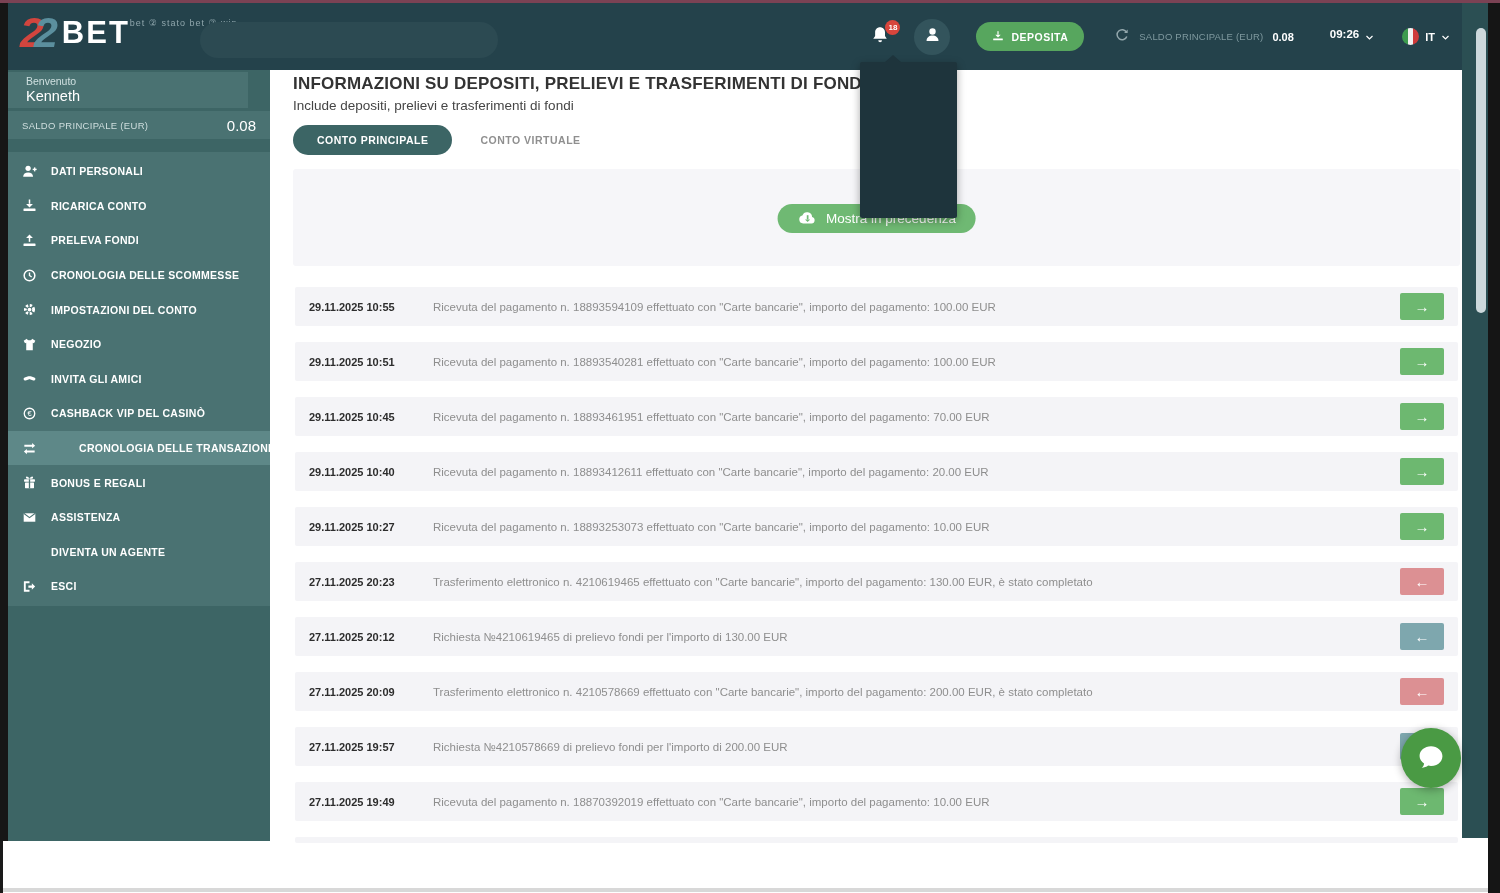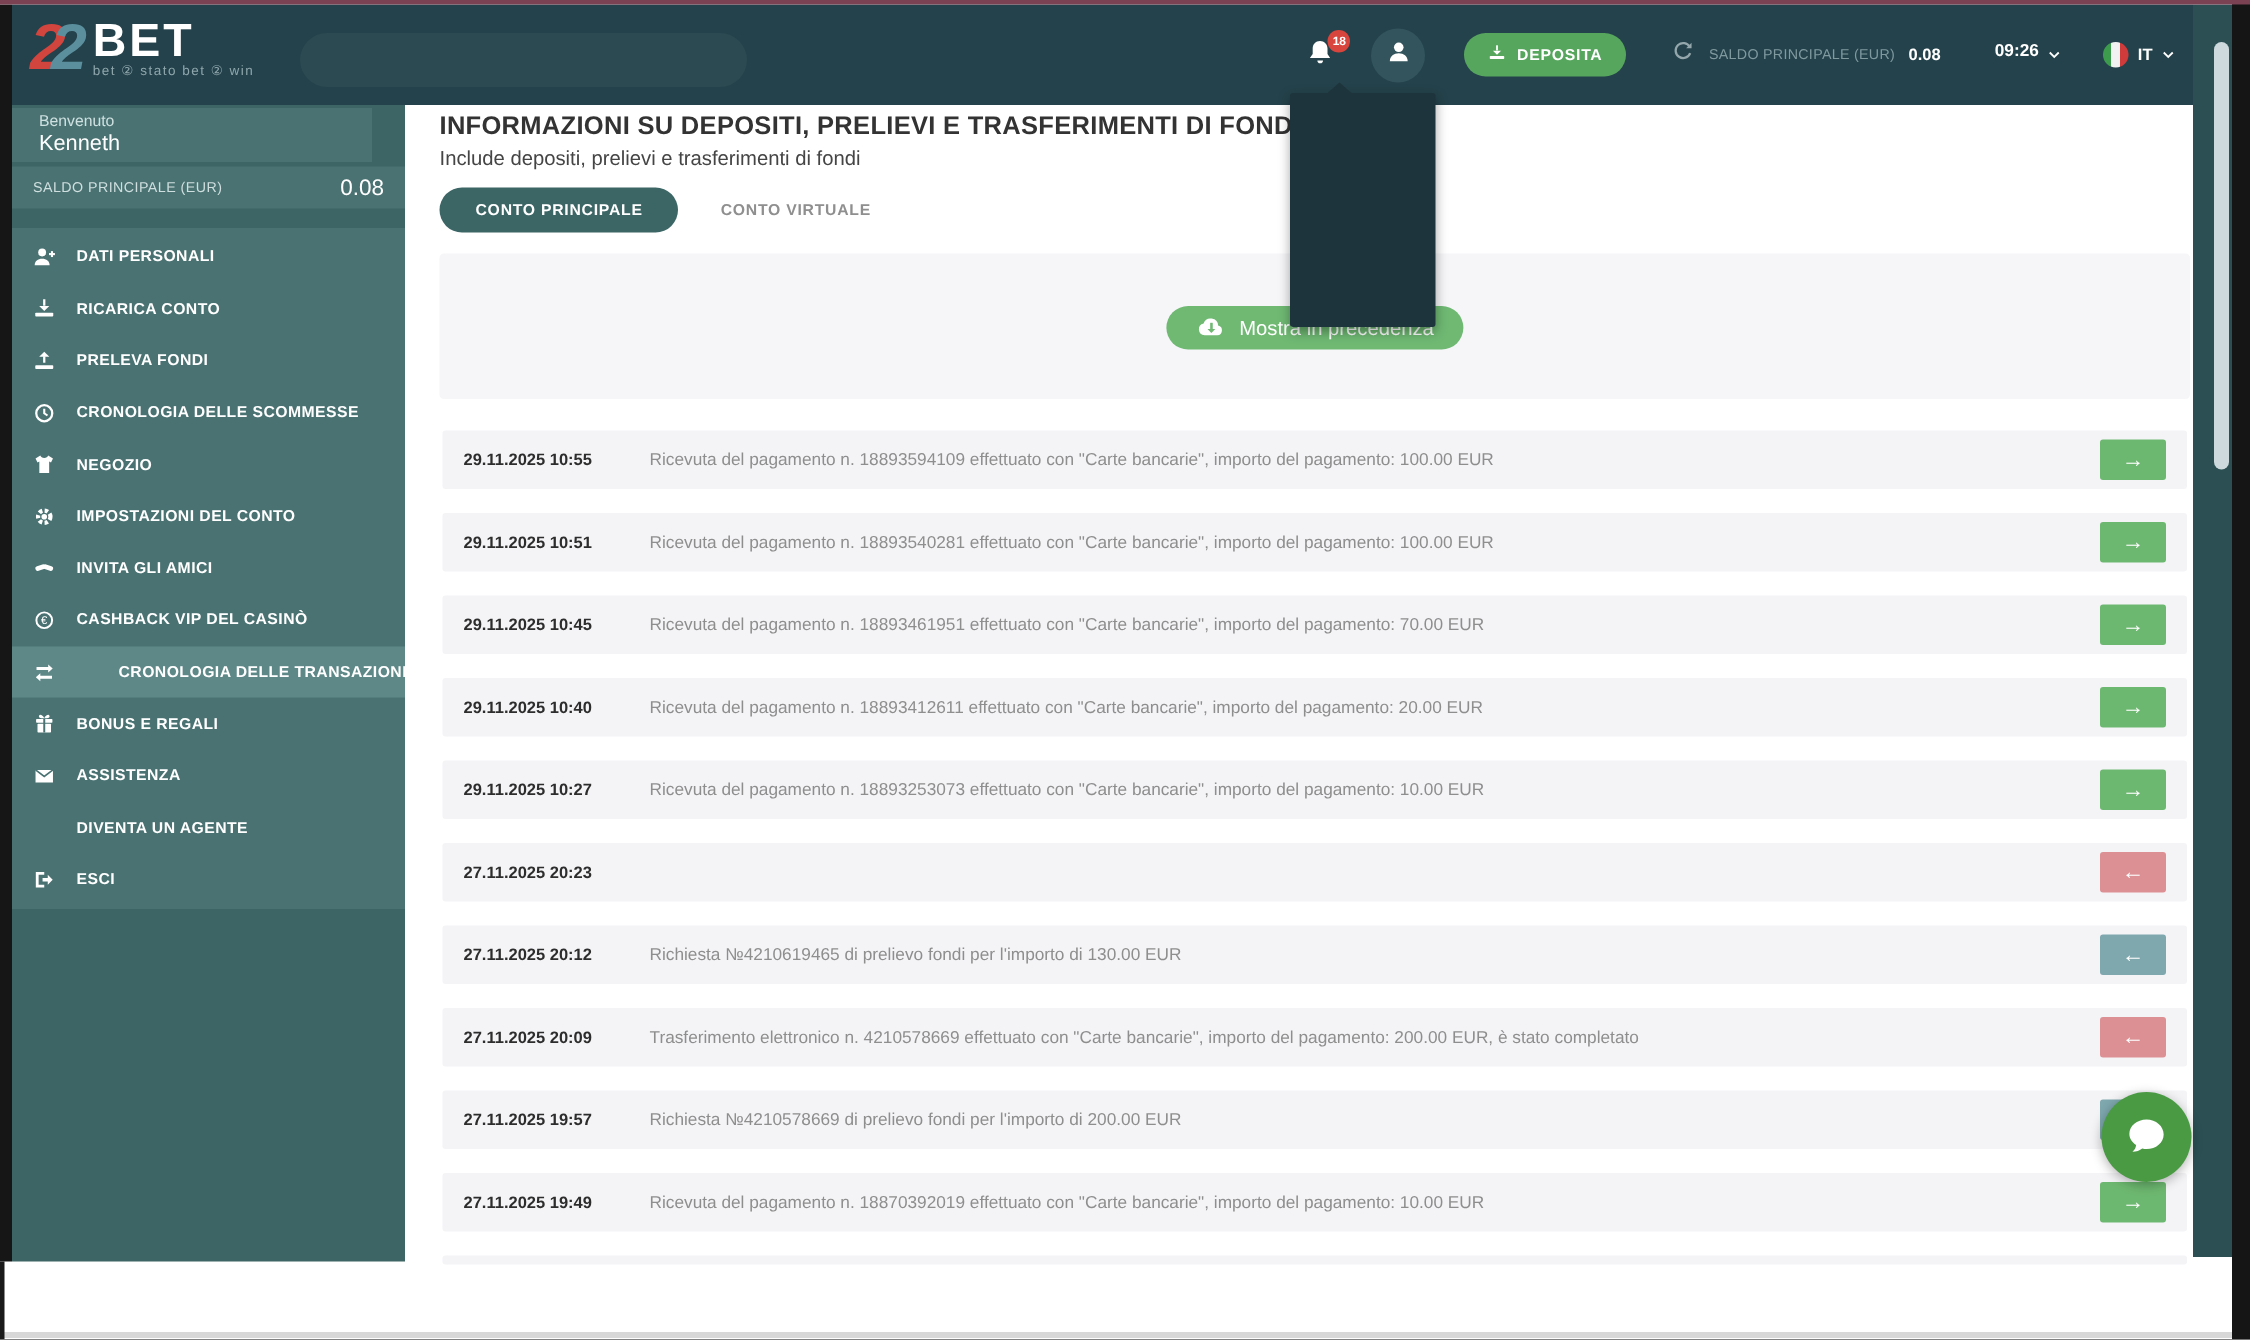--- a/index.html
+++ b/index.html
@@ -14,21 +14,21 @@
   .scroll-track{position:absolute;left:1462px;top:3px;width:26px;height:835px;background:#2b4f53;z-index:41;}
   .scroll-thumb{position:absolute;left:14px;top:25px;width:10px;height:285px;background:#cdd9dc;border-radius:5px;}
   .bottomline{position:absolute;left:0;top:888px;width:1488px;height:4px;background:#d8d8d8;z-index:39;}
 
   
   .topbar{position:absolute;left:8px;top:3px;width:1454px;height:67px;background:var(--header-bg);z-index:30;}
   .logo{position:absolute;left:12px;top:8px;display:flex;align-items:center;cursor:pointer;}
   .logo-22{font-style:italic;font-weight:900;font-size:43px;line-height:43px;letter-spacing:-4px;}
   .logo-22 .d1{color:var(--brand-red);}
   .logo-22 .d2{color:var(--brand-teal);margin-left:-6px;}
-  .logo-right{display:flex;flex-direction:column;margin-left:8px;}
+  .logo-right{display:flex;flex-direction:row;margin-left:8px;}
   .logo-bet{font-size:31px;line-height:30px;font-weight:900;color:#fff;letter-spacing:2px;}
   .logo-tag{font-size:9px;color:#8fa6ac;letter-spacing:1px;margin-top:0;}
 
   .mainnav{position:absolute;left:192px;top:19px;height:36px;background:var(--nav-pill);border-radius:18px;display:flex;align-items:center;padding:0 32px;gap:26px;}
   .nav-item{font-size:11px;font-weight:bold;color:#fff;letter-spacing:.5px;cursor:pointer;white-space:nowrap;text-decoration:none;}
 
   .hdr-right{position:absolute;right:12px;top:0;height:67px;display:flex;align-items:center;}
   .bell-wrap{position:relative;width:22px;height:24px;margin-right:22px;cursor:pointer;}
   .bell-wrap svg{width:20px;height:20px;}
   .notif-badge{position:absolute;top:-5px;right:-8px;min-width:15px;height:15px;border-radius:8px;background:var(--notification-red);color:#fff;font-size:8px;font-weight:bold;display:flex;align-items:center;justify-content:center;padding:0 3px;}
@@ -230,34 +230,34 @@
     <span class="s-icon">
             <svg viewBox="0 0 16 16" fill="none" stroke="#fff">
               <circle cx="8" cy="8" r="5.7" stroke-width="1.6"></circle>
               <path d="M8 4.8V8l2.3 1.6" stroke-width="1.5"></path>
             </svg>
           </span>
     <span class="s-label">CRONOLOGIA DELLE SCOMMESSE</span>
   </div>
         <div class="menu-item">
     <span class="s-icon">
-            <svg viewBox="0 0 16 16" fill="#fff">
-              <path d="M5.2 1.8 1.8 3.9l1.4 2.8 1.3-.7v8.2h7V6l1.3.7 1.4-2.8-3.4-2.1c-.4 1-1.4 1.7-2.8 1.7s-2.4-.7-2.8-1.7z"></path>
-            </svg>
-          </span>
-    <span class="s-label">NEGOZIO</span>
-  </div>
-        <div class="menu-item">
-    <span class="s-icon">
             <svg viewBox="0 0 16 16">
               <circle cx="8" cy="8" r="4.4" fill="none" stroke="#fff" stroke-width="3" stroke-dasharray="2.4 1.7"></circle>
               <circle cx="8" cy="8" r="2" fill="#fff"></circle>
             </svg>
           </span>
     <span class="s-label">IMPOSTAZIONI DEL CONTO</span>
+  </div>
+        <div class="menu-item">
+    <span class="s-icon">
+            <svg viewBox="0 0 16 16" fill="#fff">
+              <path d="M5.2 1.8 1.8 3.9l1.4 2.8 1.3-.7v8.2h7V6l1.3.7 1.4-2.8-3.4-2.1c-.4 1-1.4 1.7-2.8 1.7s-2.4-.7-2.8-1.7z"></path>
+            </svg>
+          </span>
+    <span class="s-label">NEGOZIO</span>
   </div>
         <div class="menu-item">
     <span class="s-icon">
             <svg viewBox="0 0 16 16" fill="#fff">
               <rect x="1.6" y="6.2" width="7.4" height="3.4" rx="1.7" transform="rotate(-18 5.3 7.9)"></rect>
               <rect x="7" y="6.2" width="7.4" height="3.4" rx="1.7" transform="rotate(18 10.7 7.9)"></rect>
             </svg>
           </span>
     <span class="s-label">INVITA GLI AMICI</span>
   </div>
@@ -354,20 +354,21 @@
     <span class="tx-text">Ricevuta del pagamento n. 18893412611 effettuato con "Carte bancarie", importo del pagamento: 20.00 EUR</span>
     <span class="tx-badge badge-green">→</span>
   </div>
         <div class="row">
     <span class="tx-date">29.11.2025 10:27</span>
     <span class="tx-text">Ricevuta del pagamento n. 18893253073 effettuato con "Carte bancarie", importo del pagamento: 10.00 EUR</span>
     <span class="tx-badge badge-green">→</span>
   </div>
         <div class="row">
     <span class="tx-date">27.11.2025 20:23</span>
+    <span class="tx-text">Trasferimento elettronico n. 4210619465 effettuato con "Carte bancarie", importo del pagamento: 130.00 EUR, è stato completato</span>
     <span class="tx-badge badge-red">←</span>
   </div>
         <div class="row">
     <span class="tx-date">27.11.2025 20:12</span>
     <span class="tx-text">Richiesta №4210619465 di prelievo fondi per l'importo di 130.00 EUR</span>
     <span class="tx-badge badge-teal">←</span>
   </div>
         <div class="row">
     <span class="tx-date">27.11.2025 20:09</span>
     <span class="tx-text">Trasferimento elettronico n. 4210578669 effettuato con "Carte bancarie", importo del pagamento: 200.00 EUR, è stato completato</span>

